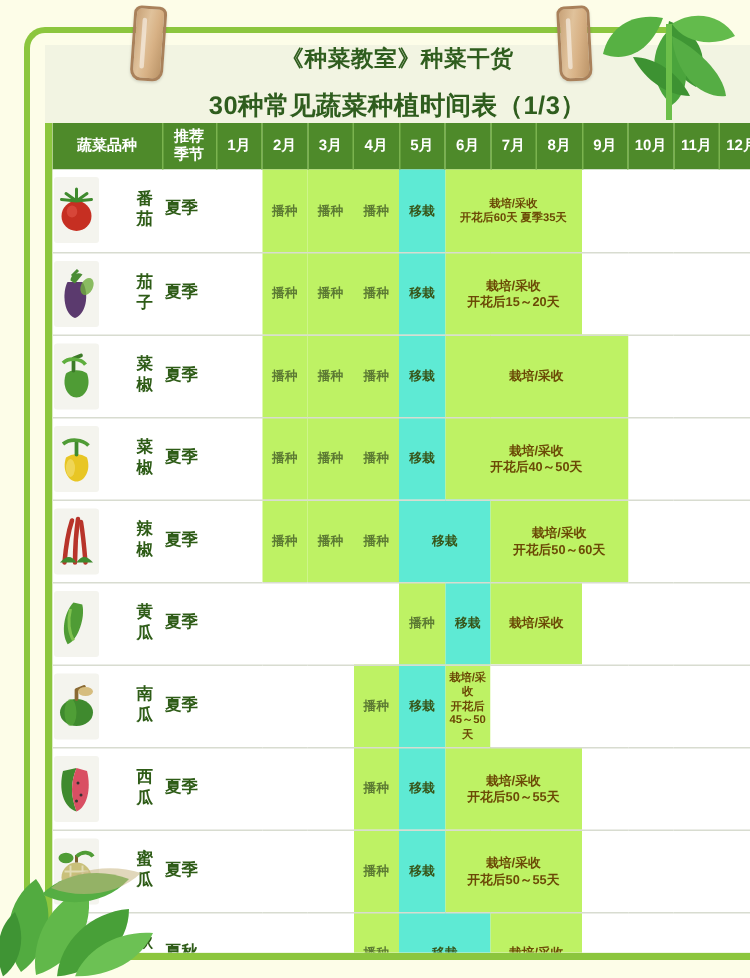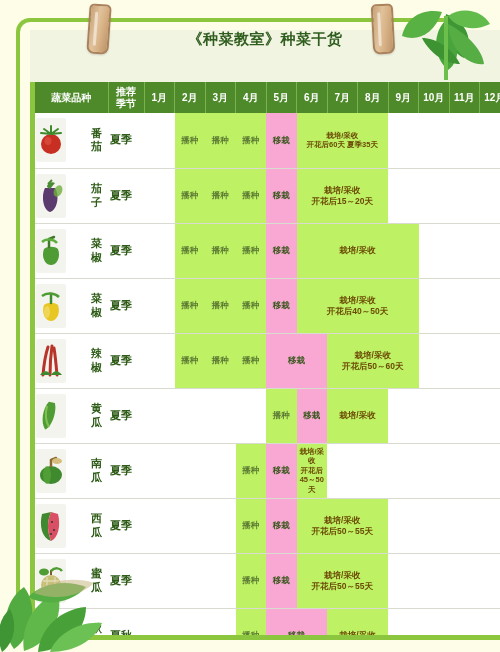--- a/index.html
+++ b/index.html
@@ -131,32 +131,33 @@
     display: flex; align-items: center; justify-content: center;
   }
   .veg-name { font-size: 11px; font-weight: bold; color: #2e5c17; }
   td.cell-season {
     background: #ffffff;
     font-size: 11px; font-weight: bold; color: #2e5c17;
     text-align: left; padding-left: 2px;
   }
   td.empty { background: #ffffff; }
   td.sow   { background: #bef264; color: #5c7a33; }
-  td.trans { background: #f9a8d4; color: #37561a; }
+  td.trans { background: #5eead4; color: #37561a; }
   td.grow  { background: #bef264; color: #6b4a06; }
   td.grow.small { font-size: 7.5px; }
 </style>
 </head>
 <body>
 
 <div class="frame-outer"></div>
 <div class="frame-inner"></div>
 
 <div class="title-zone">
   <div class="title-line1">《种菜教室》种菜干货</div>
+  <div class="title-line2">30种常见蔬菜种植时间表（1/3）</div>
 </div>
 
 <div class="clip clip1">
     <div class="body"></div>
   </div>
 <div class="clip clip2">
     <div class="body"></div>
   </div>
 
 <div class="leaf-tr">

